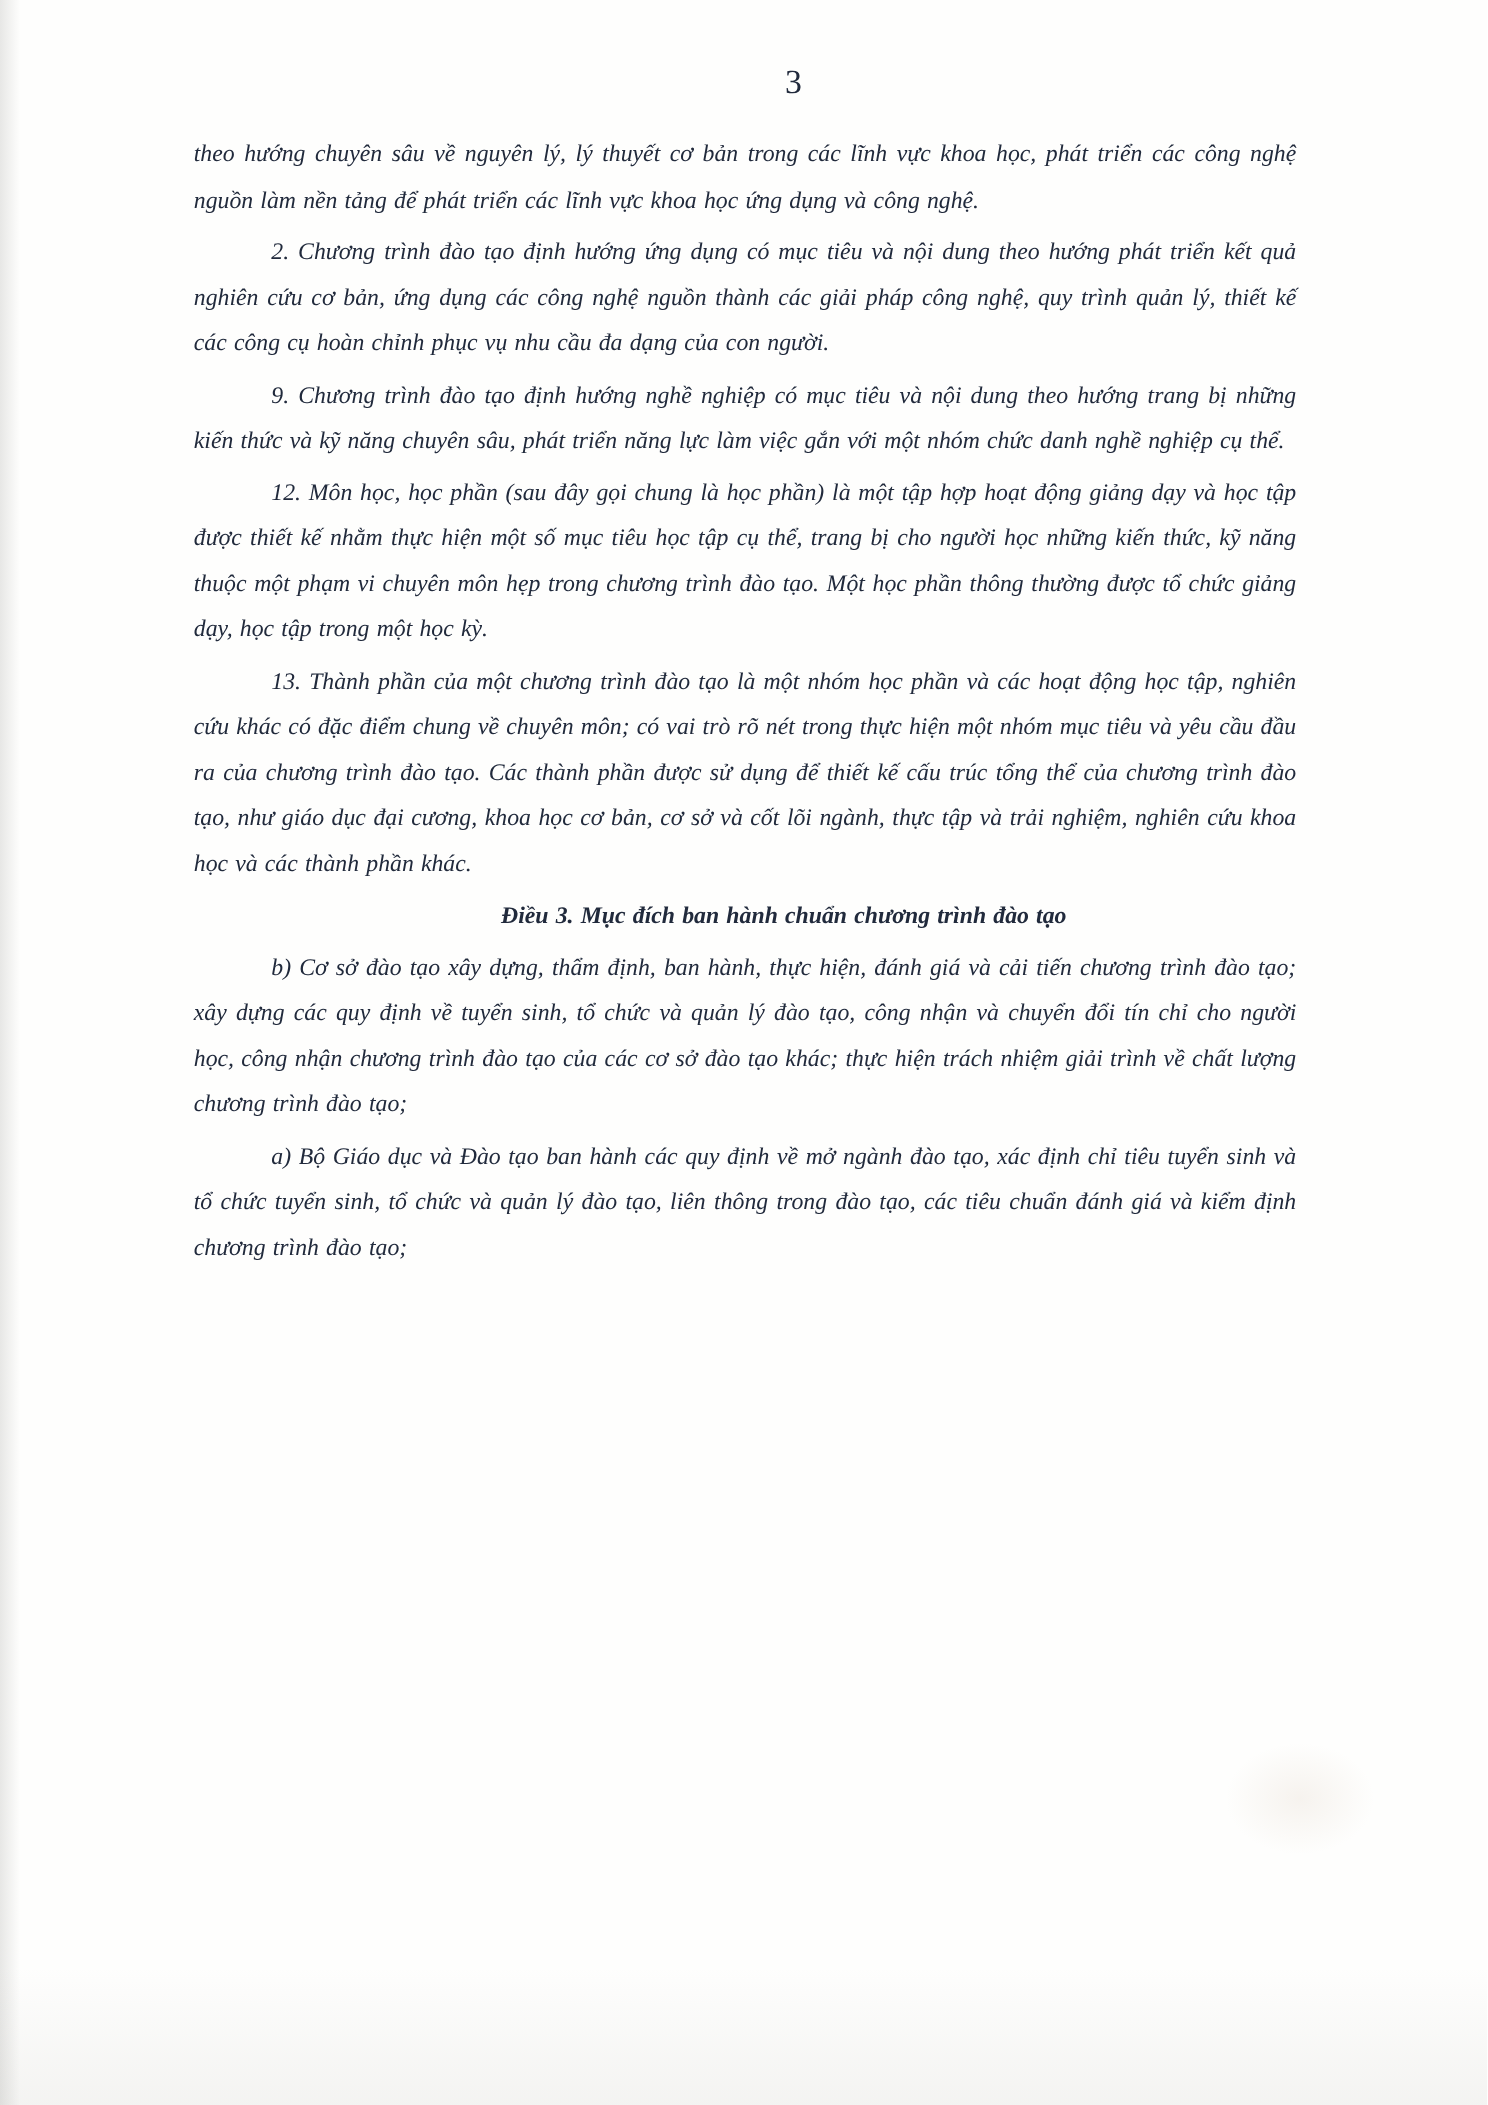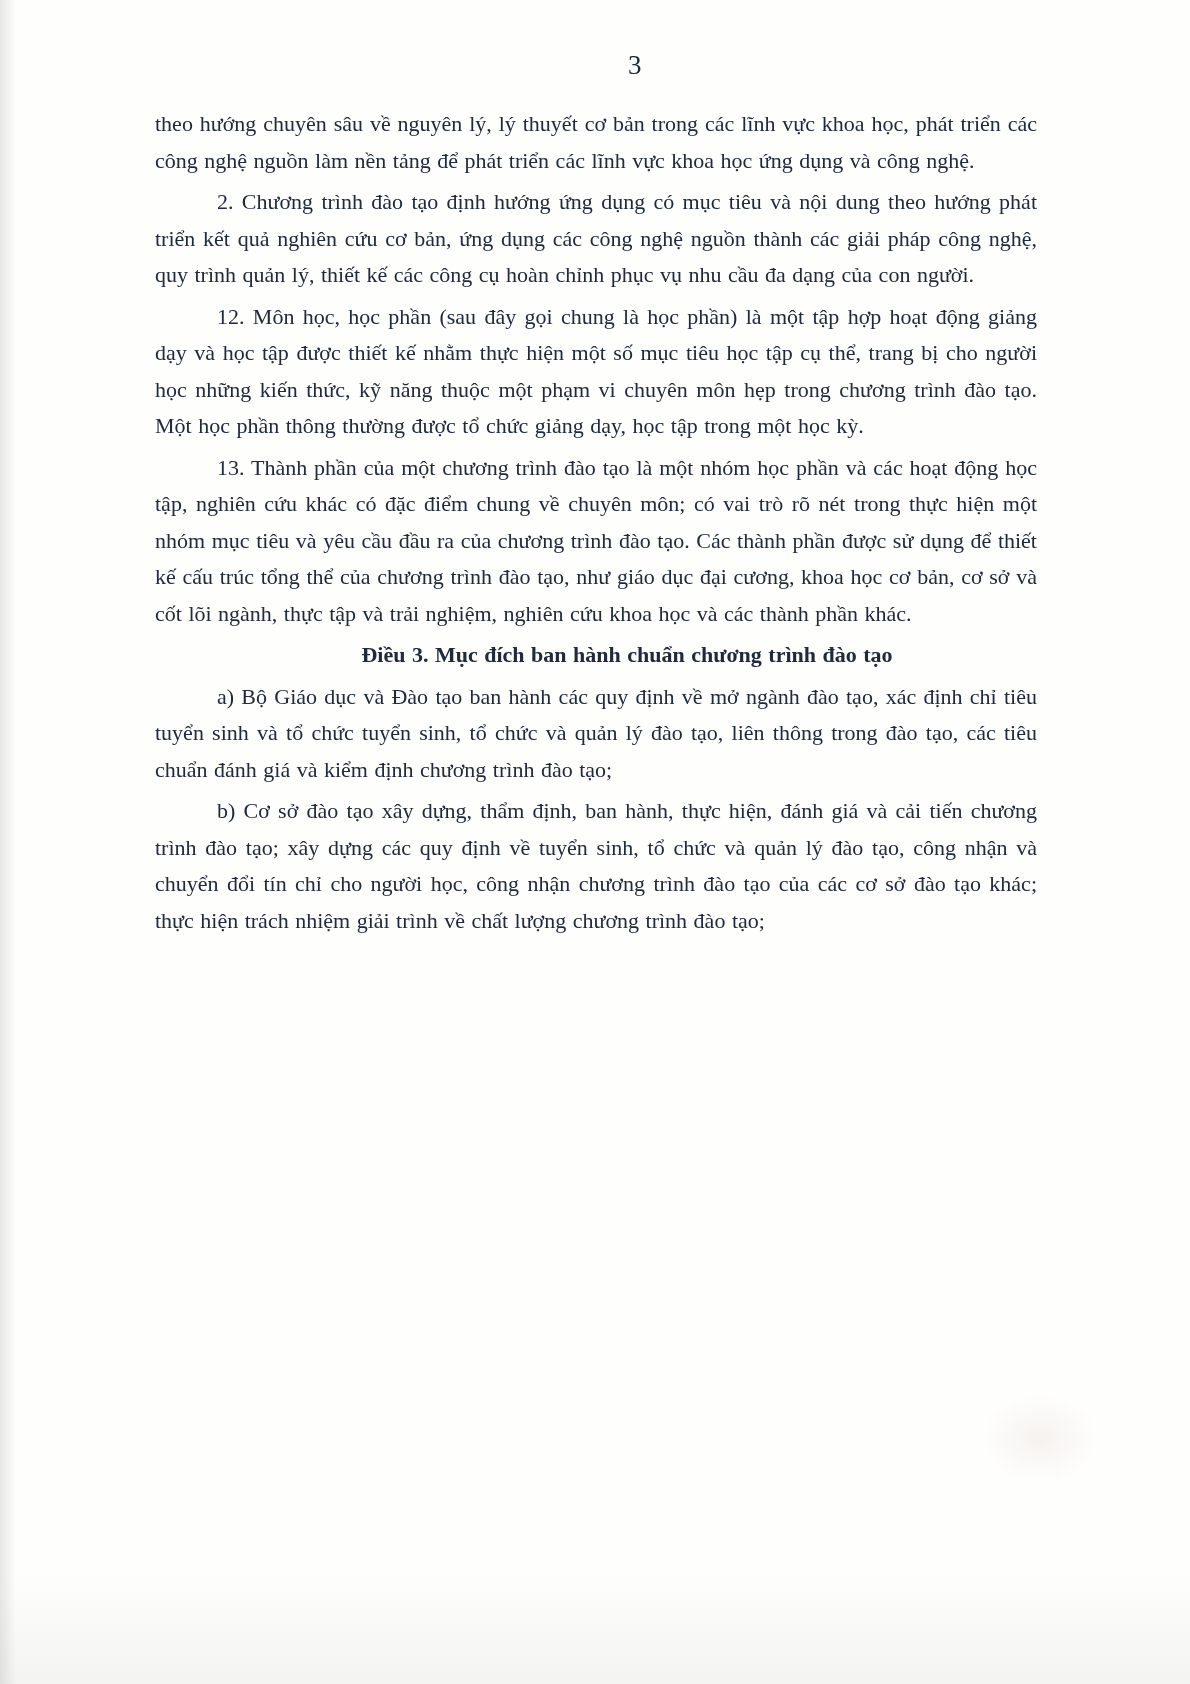--- a/index.html
+++ b/index.html
@@ -45,24 +45,25 @@
     width: 1270px;
     text-align: center;
     font-size: 27px;
     letter-spacing: 0.5px;
   }
   .content {
     position: absolute;
     top: 106px;
     left: 155px;
     width: 882px;
-    font-size: 22px;
+    font-size: 19px;
     line-height: 36.5px;
     text-align: justify;
     word-spacing: 1px;
+    font-style: italic;
   }
   .content p {
     margin: 0 0 5px 0;
   }
   .content p.indent {
     text-indent: 62px;
   }
   .content p.heading {
     font-weight: bold;
     text-align: center;
@@ -81,29 +82,30 @@
   <div class="smudge"></div>
 
   <div class="page-number">3</div>
 
   <div class="content">
 
     <p>theo hướng chuyên sâu về nguyên lý, lý thuyết cơ bản trong các lĩnh vực khoa học, phát triển các công nghệ nguồn làm nền tảng để phát triển các lĩnh vực khoa học ứng dụng và công nghệ.</p>
 
     <p class="indent">2. Chương trình đào tạo định hướng ứng dụng có mục tiêu và nội dung theo hướng phát triển kết quả nghiên cứu cơ bản, ứng dụng các công nghệ nguồn thành các giải pháp công nghệ, quy trình quản lý, thiết kế các công cụ hoàn chỉnh phục vụ nhu cầu đa dạng của con người.</p>
 
+    <p class="indent">9. Chương trình đào tạo định hướng nghề nghiệp có mục tiêu và nội dung theo hướng trang bị những kiến thức và kỹ năng chuyên sâu, phát triển năng lực làm việc gắn với một nhóm chức danh nghề nghiệp cụ thể.</p>
 
 
 
     <p class="indent">12. Môn học, học phần (sau đây gọi chung là học phần) là một tập hợp hoạt động giảng dạy và học tập được thiết kế nhằm thực hiện một số mục tiêu học tập cụ thể, trang bị cho người học những kiến thức, kỹ năng thuộc một phạm vi chuyên môn hẹp trong chương trình đào tạo. Một học phần thông thường được tổ chức giảng dạy, học tập trong một học kỳ.</p>
 
     <p class="indent">13. Thành phần của một chương trình đào tạo là một nhóm học phần và các hoạt động học tập, nghiên cứu khác có đặc điểm chung về chuyên môn; có vai trò rõ nét trong thực hiện một nhóm mục tiêu và yêu cầu đầu ra của chương trình đào tạo. Các thành phần được sử dụng để thiết kế cấu trúc tổng thể của chương trình đào tạo, như giáo dục đại cương, khoa học cơ bản, cơ sở và cốt lõi ngành, thực tập và trải nghiệm, nghiên cứu khoa học và các thành phần khác.</p>
 
     <p class="indent heading">Điều 3. Mục đích ban hành chuẩn chương trình đào tạo</p>
 
 
+    <p class="indent">b) Cơ sở đào tạo xây dựng, thẩm định, ban hành, thực hiện, đánh giá và cải tiến chương trình đào tạo; xây dựng các quy định về tuyển sinh, tổ chức và quản lý đào tạo, công nhận và chuyển đổi tín chỉ cho người học, công nhận chương trình đào tạo của các cơ sở đào tạo khác; thực hiện trách nhiệm giải trình về chất lượng chương trình đào tạo;</p>
+
     <p class="indent">a) Bộ Giáo dục và Đào tạo ban hành các quy định về mở ngành đào tạo, xác định chỉ tiêu tuyển sinh và tổ chức tuyển sinh, tổ chức và quản lý đào tạo, liên thông trong đào tạo, các tiêu chuẩn đánh giá và kiểm định chương trình đào tạo;</p>
-
-    <p class="indent">b) Cơ sở đào tạo xây dựng, thẩm định, ban hành, thực hiện, đánh giá và cải tiến chương trình đào tạo; xây dựng các quy định về tuyển sinh, tổ chức và quản lý đào tạo, công nhận và chuyển đổi tín chỉ cho người học, công nhận chương trình đào tạo của các cơ sở đào tạo khác; thực hiện trách nhiệm giải trình về chất lượng chương trình đào tạo;</p>
 
 
   </div>
 </div>
 
 </body></html>

